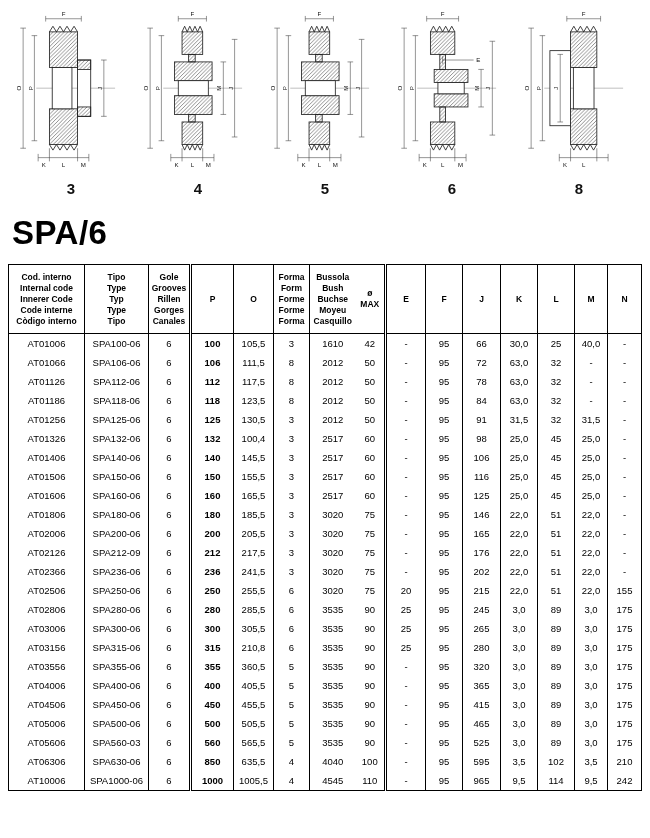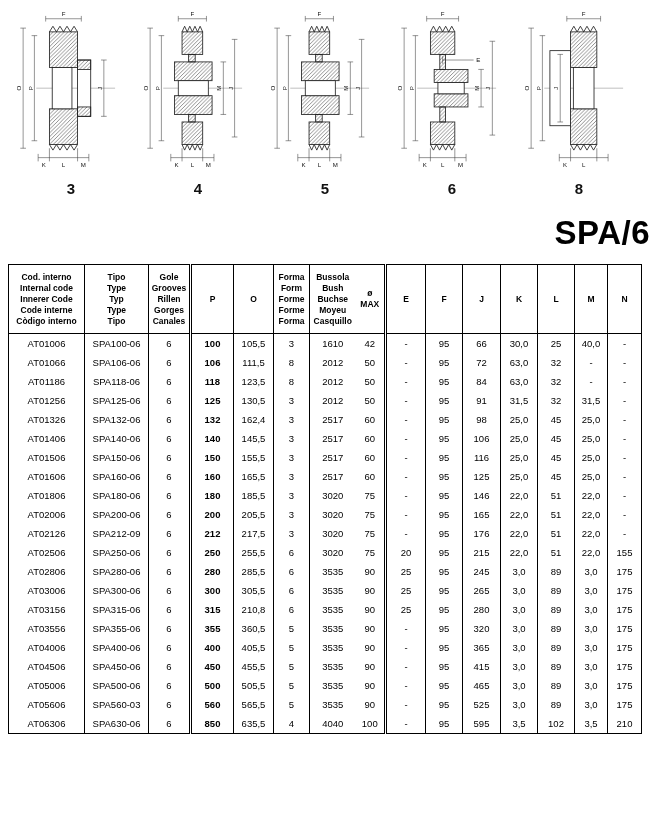--- a/index.html
+++ b/index.html
@@ -3,21 +3,21 @@
 <meta charset="utf-8">
 <style>
   html,body{margin:0;padding:0;background:#fff;}
   body{width:650px;height:838px;font-family:"Liberation Sans",sans-serif;color:#111;}
   .page{width:650px;height:838px;background:#fff;overflow:hidden;}
   .diagrams{display:flex;justify-content:space-between;align-items:flex-start;
             padding:2px 10px 0 10px;height:212px;box-sizing:border-box;}
   .fig{width:122px;display:flex;flex-direction:column;align-items:center;}
   .fig svg{display:block;}
   .fig-label{font-weight:bold;font-size:15px;margin-top:0;color:#111;}
-  .title{font-size:33px;font-weight:bold;letter-spacing:.5px;margin:2px 0 12px 12px;color:#000;text-align:right;}
+  .title{font-size:33px;font-weight:bold;letter-spacing:.5px;margin:2px 0 12px 12px;color:#000;}
   table.spec{border-collapse:collapse;table-layout:fixed;margin:12px auto;width:632px;
              border:1.4px solid #000;padding-left:41px;}
   th,td{border-left:1px solid #000;padding:0;text-align:center;vertical-align:middle;
         overflow:hidden;color:#000;}
   th{font-size:8.5px;font-weight:bold;height:68px;border-bottom:1.4px solid #000;
      white-space:pre-line;line-height:11px;}
   td{font-size:9.5px;height:19px;white-space:nowrap;}
   td:nth-child(4){font-weight:bold;}
   .dbl{border-left:3px double #000;}
   .nol{border-left:none;}
@@ -346,20 +346,37 @@
           <td class="nol">50</td>
           <td class="dbl">-</td>
           <td>95</td>
           <td>72</td>
           <td>63,0</td>
           <td>32</td>
           <td>-</td>
           <td>-</td>
         </tr>
         <tr>
+          <td>AT01126</td>
+          <td>SPA112-06</td>
+          <td>6</td>
+          <td class="dbl">112</td>
+          <td>117,5</td>
+          <td>8</td>
+          <td>2012</td>
+          <td class="nol">50</td>
+          <td class="dbl">-</td>
+          <td>95</td>
+          <td>78</td>
+          <td>63,0</td>
+          <td>32</td>
+          <td>-</td>
+          <td>-</td>
+        </tr>
+        <tr>
           <td>AT01186</td>
           <td>SPA118-06</td>
           <td>6</td>
           <td class="dbl">118</td>
           <td>123,5</td>
           <td>8</td>
           <td>2012</td>
           <td class="nol">50</td>
           <td class="dbl">-</td>
           <td>95</td>
@@ -384,21 +401,21 @@
           <td>31,5</td>
           <td>32</td>
           <td>31,5</td>
           <td>-</td>
         </tr>
         <tr>
           <td>AT01326</td>
           <td>SPA132-06</td>
           <td>6</td>
           <td class="dbl">132</td>
-          <td>162,4</td>
+          <td>100,4</td>
           <td>3</td>
           <td>2517</td>
           <td class="nol">60</td>
           <td class="dbl">-</td>
           <td>95</td>
           <td>98</td>
           <td>25,0</td>
           <td>45</td>
           <td>25,0</td>
           <td>-</td>
@@ -493,20 +510,37 @@
           <td>SPA212-09</td>
           <td>6</td>
           <td class="dbl">212</td>
           <td>217,5</td>
           <td>3</td>
           <td>3020</td>
           <td class="nol">75</td>
           <td class="dbl">-</td>
           <td>95</td>
           <td>176</td>
+          <td>22,0</td>
+          <td>51</td>
+          <td>22,0</td>
+          <td>-</td>
+        </tr>
+        <tr>
+          <td>AT02366</td>
+          <td>SPA236-06</td>
+          <td>6</td>
+          <td class="dbl">236</td>
+          <td>241,5</td>
+          <td>3</td>
+          <td>3020</td>
+          <td class="nol">75</td>
+          <td class="dbl">-</td>
+          <td>95</td>
+          <td>202</td>
           <td>22,0</td>
           <td>51</td>
           <td>22,0</td>
           <td>-</td>
         </tr>
         <tr>
           <td>AT02506</td>
           <td>SPA250-06</td>
           <td>6</td>
           <td class="dbl">250</td>
@@ -668,15 +702,32 @@
           <td>4040</td>
           <td class="nol">100</td>
           <td class="dbl">-</td>
           <td>95</td>
           <td>595</td>
           <td>3,5</td>
           <td>102</td>
           <td>3,5</td>
           <td>210</td>
         </tr>
+        <tr>
+          <td>AT10006</td>
+          <td>SPA1000-06</td>
+          <td>6</td>
+          <td class="dbl">1000</td>
+          <td>1005,5</td>
+          <td>4</td>
+          <td>4545</td>
+          <td class="nol">110</td>
+          <td class="dbl">-</td>
+          <td>95</td>
+          <td>965</td>
+          <td>9,5</td>
+          <td>114</td>
+          <td>9,5</td>
+          <td>242</td>
+        </tr>
       </tbody>
   </table>
 </div>
 
 </body></html>

